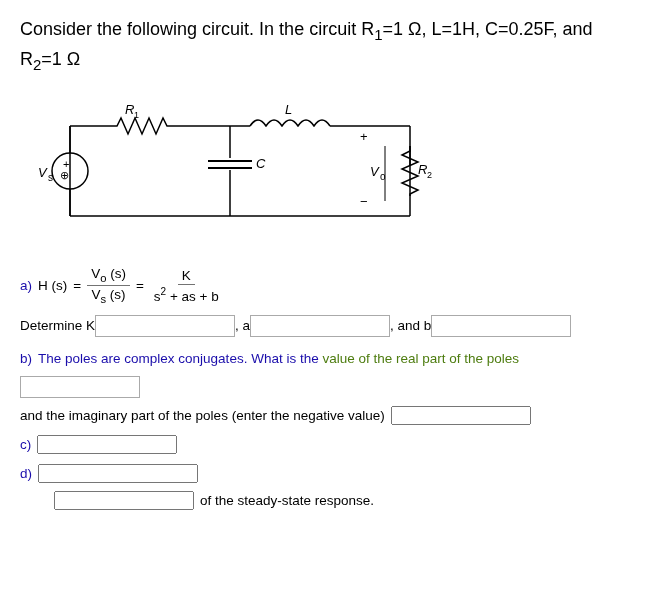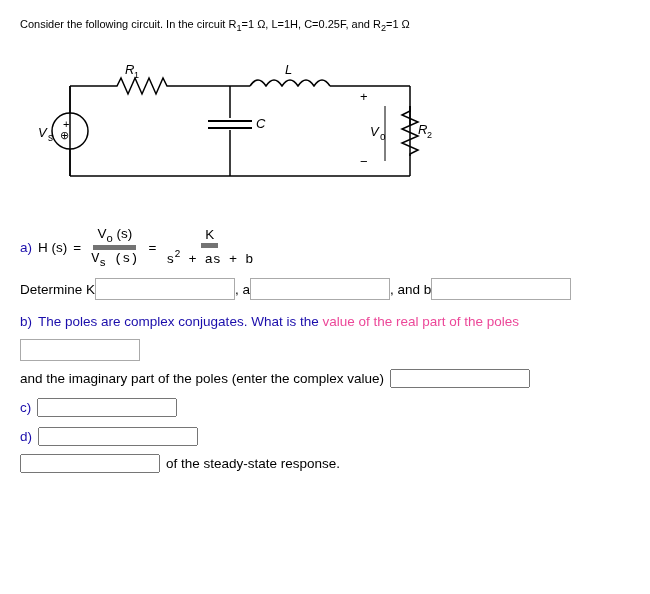--- a/index.html
+++ b/index.html
@@ -6,47 +6,46 @@
     body {
       font-family: Arial, sans-serif;
       font-size: 14px;
       background: #fff;
       color: #000;
       width: 650px;
       min-height: 594px;
       padding: 16px 20px;
     }
     .problem-text {
-      font-size: 11px;
+      font-size: 18px;
       line-height: 1.5;
       margin-bottom: 10px;
     }
     .circuit-container {
       position: relative;
       width: 420px;
       height: 160px;
       margin: 0 auto 20px 10px;
     }
     svg.circuit {
       width: 420px;
       height: 160px;
     }
     .fraction {
       display: inline-flex;
       flex-direction: column;
       align-items: center;
       font-size: 13.5px;
     }
     .fraction .numer {
-      border-bottom: 5px solid #737373;
+      border-bottom: 1px solid #737373;
       padding: 0 4px 1px 4px;
     }
     .fraction .denom {
       padding: 1px 4px 0 4px;
-      font-family: Liberation Mono, monospace;
     }
     .determine-row {
       display: flex;
       align-items: center;
       font-size: 13.5px;
       margin-bottom: 14px;
     }
     .determine-row input {
       border: 1px solid #aaa;
       height: 22px;
@@ -80,20 +79,21 @@
       gap: 6px;
       font-size: 13.5px;
       margin-bottom: 8px;
     }
     .last-row {
       display: flex;
       align-items: center;
       gap: 6px;
       font-size: 13.5px;
       margin-bottom: 10px;
+      margin-left: 34px;
     }
     .italic { }
     .blue { color: #1a0dab; }
     sup { font-size: 10px; vertical-align: super; }
   </style>
 </head>
 <body>
 
 <div class="problem-text">
   Consider the following circuit. In the circuit R<sub>1</sub>=1 Ω, L=1H, C=0.25F, and R<sub>2</sub>=1 Ω
@@ -185,27 +185,27 @@
     <span>, a</span>
     <input type="text" style="width: 140px;">
     <span>, and b</span>
     <input type="text" style="width: 140px;">
   </div>
 </div>
 
 <div class="part-b-section">
   <div class="row-line">
     <span class="blue">b)</span>
-    <span class="blue">The poles are complex conjugates. What is the <span style="color:#ec4899;">value of the real part of the poles</span></span>
+    <span class="blue">The poles are complex conjugates. What is the <span style="color:#4d7c0f;">value of the real part of the poles</span></span>
   </div>
   <div class="poles-input-row">
     <input type="text" style="width: 120px;">
   </div>
   <div class="row-line" style="margin-top:8px;">
-    <span>and the imaginary part of the poles (enter the complex value)</span>
+    <span>and the imaginary part of the poles (enter the negative value)</span>
     <input type="text" style="width: 140px;">
   </div>
 </div>
 
 <div class="part-b-section">
   <div class="row-line">
     <span class="blue">c)</span>
     <input type="text" style="width: 140px;">
   </div>
 </div>

